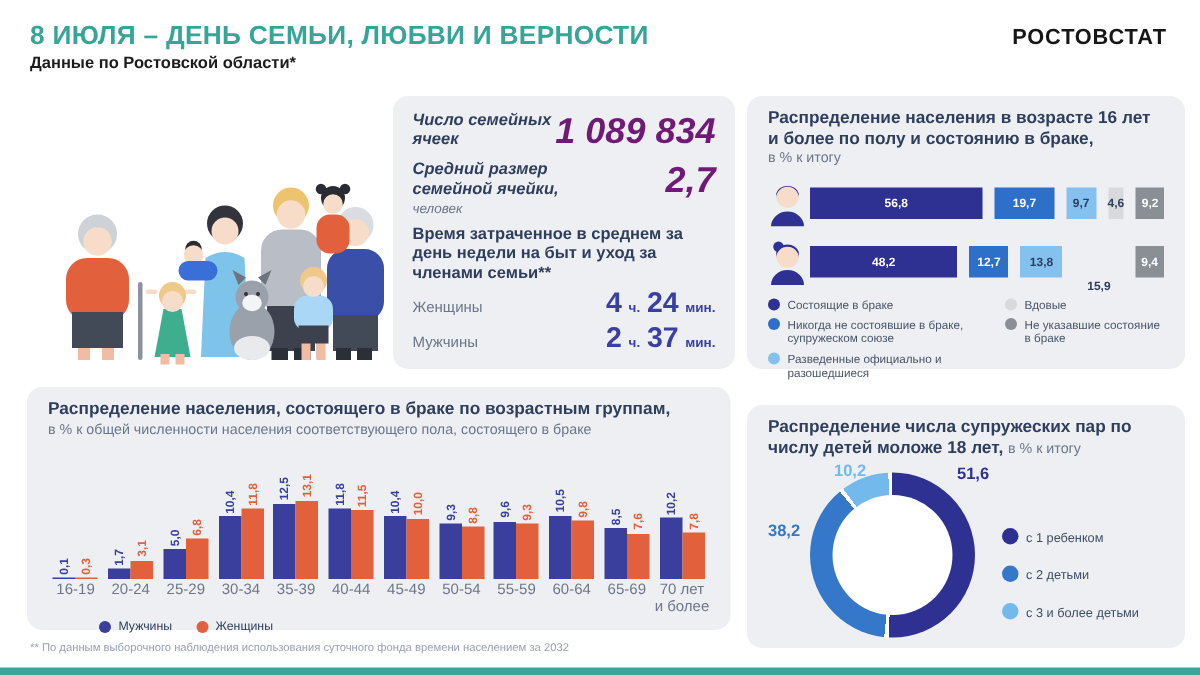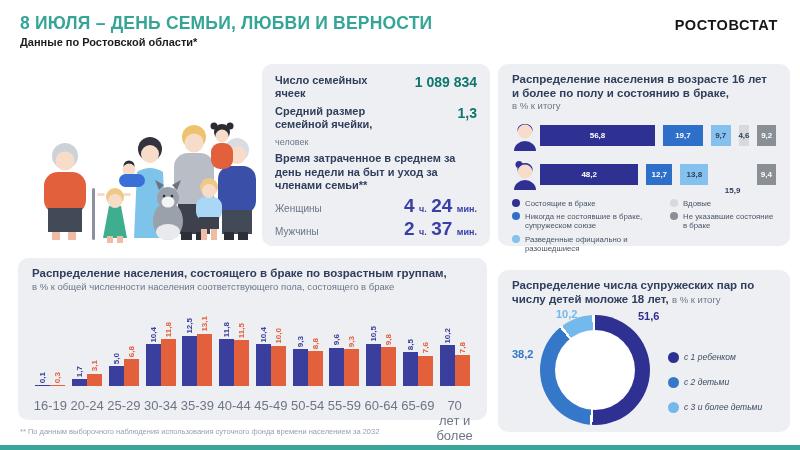--- a/index.html
+++ b/index.html
@@ -17,24 +17,24 @@
   .panel { position: absolute; background: #edeff2; border-radius: 10px; }
   .stats-panel   { left: 262px; top: 64px;  width: 228px; height: 182px; padding: 10px 13px; }
   .marital-panel { left: 498px; top: 64px;  width: 292px; height: 182px; padding: 9px 14px; }
   .bars-panel    { left: 18px;  top: 258px; width: 469px; height: 162px; padding: 9px 14px; }
   .donut-panel   { left: 498px; top: 258px; width: 292px; height: 162px; padding: 9px 14px; margin-top: 12px; }
 
   .panel-title { font-size: 11.5px; font-weight: bold; color: #2f3e5c; line-height: 1.18; }
   .panel-sub   { font-size: 9.5px; font-weight: normal; color: #6b7689; line-height: 1.2; }
 
   
-  .stat-row { display: flex; justify-content: space-between; margin-bottom: 5px; }
+  .stat-row { display: flex; justify-content: space-between; margin-bottom: 5px; font-style: italic; }
   .stat-label { font-size: 11px; font-weight: bold; color: #2f3e5c; line-height: 1.18; width: 118px; }
-  .stat-sublabel { font-size: 9px; font-weight: normal; color: #6b7689; margin-top: 6px; }
-  .stat-value { font-size: 14px; font-weight: bold; color: #0f766e; white-space: nowrap; }
+  .stat-sublabel { font-size: 9px; font-weight: normal; color: #6b7689; margin-top: 1px; }
+  .stat-value { font-size: 24px; font-weight: bold; color: #701a75; white-space: nowrap; }
   .time-title { font-size: 11px; font-weight: bold; color: #2f3e5c; line-height: 1.2; margin: 4px 0 3px; }
   .time-row { display: flex; justify-content: space-between; align-items: baseline; margin-top: 1px; }
   .time-label { font-size: 10px; color: #6b7689; }
   .time-value { color: #3a3fa6; font-weight: bold; white-space: nowrap; }
   .time-value .big { font-size: 19px; }
   .time-value .small { font-size: 9px; }
 
   
   .m-row { display: flex; align-items: center; margin-top: 9px; }
   .m-icon { flex: 0 0 28px; height: 30px; }
@@ -46,33 +46,33 @@
   .leg-item { display: flex; font-size: 7.8px; color: #4a5568; margin-bottom: 4px; line-height: 1.2; }
   .dot { width: 8px; height: 8px; border-radius: 50%; margin-right: 5px; flex: 0 0 8px; margin-top: 0; }
 
   
   .bc-wrap { display: flex; align-items: flex-end; height: 91px; margin-top: 3px; }
   .bc-group { flex: 1; display: flex; justify-content: center; align-items: flex-end; }
   .bc-col { display: flex; flex-direction: column; align-items: center; justify-content: flex-end; }
   .bc-vlabel { writing-mode: vertical-rl; transform: rotate(180deg); font-size: 8px; font-weight: bold; margin-bottom: 2px; white-space: nowrap; }
   .bc-bar { width: 15px; }
   .bc-xlabels { display: flex; margin-top: 2px; }
-  .bc-xlabel { flex: 1; text-align: center; font-size: 13px; color: #6e7686; line-height: 1.15; margin-top: 11px; }
+  .bc-xlabel { flex: 1; text-align: center; font-size: 10px; color: #6e7686; line-height: 1.15; }
   .bc-legend { display: flex; gap: 16px; margin-top: 2px; margin-left: 34px; }
   .bc-legend .leg-item { font-size: 8.2px; color: #2f3e5c; margin-bottom: 0; align-items: center; }
 
   
   .donut { position: absolute; left: 42px; top: 45px; width: 110px; height: 110px; border-radius: 50%; }
   .donut-hole { position: absolute; left: 15px; top: 15px; width: 80px; height: 80px; border-radius: 50%; background: #fff; }
   .d-label { position: absolute; font-weight: bold; font-size: 11px; }
   .d-label-1 { left: 140px; top: 40px; }
   .d-label-2 { left: 14px;  top: 78px; }
   .d-label-3 { left: 58px;  top: 38px; }
   .d-legend { position: absolute; left: 170px; top: 82px; }
-  .d-legend .leg-item { font-size: 8.5px; color: #3f4d63; margin-bottom: 14px; align-items: flex-start; font-style: italic; }
+  .d-legend .leg-item { font-size: 8.5px; color: #3f4d63; margin-bottom: 14px; align-items: flex-end; }
   .d-legend .dot { width: 11px; height: 11px; flex: 0 0 11px; }
 
   
   .footnotes { position: absolute; left: 20px; top: 427px; font-size: 7.5px; color: #98a1b0; line-height: 1.35; }
   .bottom-bar { position: absolute; left: 0; bottom: 0; width: 800px; height: 5px; background: #3aa69a; }
 </style>
 </head>
 <body>
 
 <div class="page">
@@ -150,21 +150,21 @@
   <section class="panel stats-panel">
     <div class="stat-row">
       <div class="stat-label">Число семейных ячеек</div>
       <div class="stat-value">1 089 834</div>
     </div>
     <div class="stat-row">
       <div class="stat-label">
         <span>Средний размер семейной ячейки,</span>
         <div class="stat-sublabel">человек</div>
       </div>
-      <div class="stat-value">1,3</div>
+      <div class="stat-value">2,7</div>
     </div>
     <div class="time-title">Время затраченное в среднем за день недели на быт и уход за членами семьи**</div>
     <div class="time-row">
       <span class="time-label">Женщины</span>
       <span class="time-value">
         <span class="big">4</span>
         <span class="small">ч.</span>
         <span class="big">24</span>
         <span class="small">мин.</span>
       </span>

